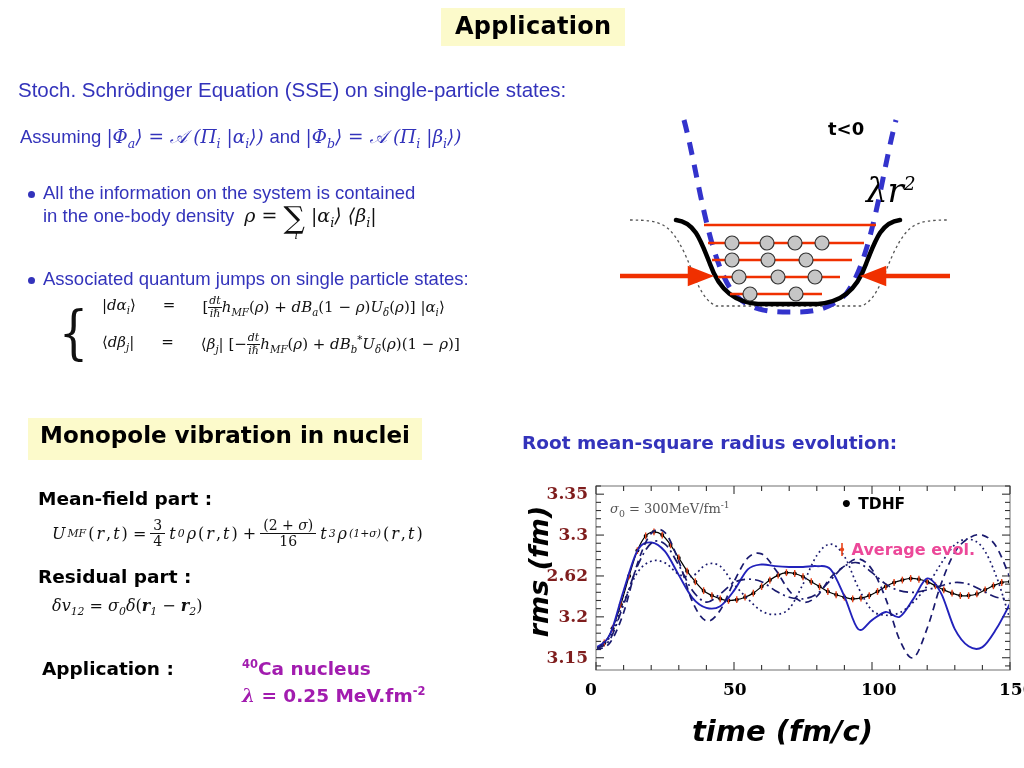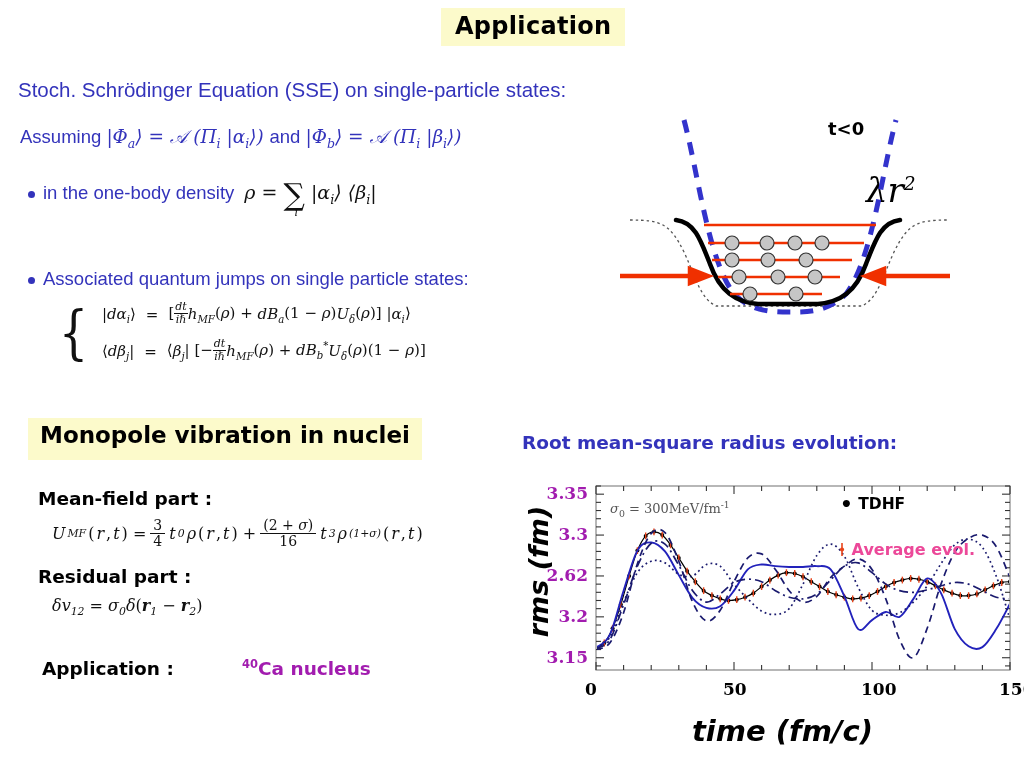--- a/index.html
+++ b/index.html
@@ -57,21 +57,21 @@
   #jump-eqs{
     position:absolute;left:55px;top:296px;
     font-family:"DejaVu Serif", serif;
     color:#111;font-size:15px;
   }
   .brace{
     font-size:58px;line-height:0.9;font-family:"DejaVu Serif", serif;
     color:#111;display:inline-block;vertical-align:middle;
     transform:scaleX(0.8);
   }
-  .eqrow{display:flex;align-items:center;gap:10px;height:37px;white-space:nowrap;}
+  .eqrow{display:flex;align-items:flex-start;gap:27px;height:37px;white-space:nowrap;}
   .frac{
     display:inline-block;text-align:center;vertical-align:middle;
     font-size:11px;line-height:1.05;position:relative;top:-1px;
   }
   .frac .num{display:block;border-bottom:1px solid #111;padding:0 1px;}
   .frac .den{display:block;padding:0 1px;}
 
   
   #well{
     position:absolute;left:612px;top:112px;width:412px;height:248px;
@@ -143,21 +143,21 @@
     font-size:27px;font-weight:bold;font-style:italic;color:#000;
     font-family:"DejaVu Sans", sans-serif;
   }
   #xlabel{
     position:absolute;left:200px;top:244px;
     font-size:29px;font-weight:bold;font-style:italic;color:#000;
     font-family:"DejaVu Sans", sans-serif;
   }
   .ytick{
     position:absolute;right:0;
-    font-family:"DejaVu Serif", serif;font-weight:bold;font-size:17px;color:#a21caf;
+    font-family:"DejaVu Serif", serif;font-weight:bold;font-size:17px;color:#7f1d1d;
   }
   .xtick{
     position:absolute;
     font-family:"DejaVu Serif", serif;font-weight:bold;font-size:17px;color:#000;
   }
   #legend-tdhf{
     position:absolute;left:840px;top:495px;
     font-size:15.5px;font-weight:bold;color:#000;
     font-family:"DejaVu Sans", sans-serif;
   }
@@ -190,20 +190,21 @@
     </span>
     <span>and</span>
     <span class="mathserif">
       |Φ<sub class="mm">b</sub>⟩ = <span class="mathup" style="font-family:'DejaVu Serif',serif;font-style:italic;">𝒜</span> (Π<sub class="mm">i</sub> |β<sub class="mm">i</sub>⟩)
     </span>
   </div>
 
   <div class="bullet-row" id="bullet1">
     <div class="dot"></div>
     <div class="btext">
+      <div>All the information on the system is contained</div>
       <div style="display:flex;align-items:flex-start;gap:10px;">
         <span>in the one-body density</span>
         <span class="mathserif" style="color:#111;font-size:19px;position:relative;top:-2px;">
           ρ&nbsp;=&nbsp;<span style="position:relative;display:inline-block;">
             <span class="sumglyph">∑</span><span class="sumsub">i</span>
           </span>&nbsp;|α<sub class="mm">i</sub>⟩ ⟨β<sub class="mm">i</sub>|
         </span>
       </div>
     </div>
   </div>
@@ -299,20 +300,23 @@
 
   <div class="sechead" id="res-head">Residual  part :</div>
   <div id="res-eq">
     <i>δv</i><sub class="mm">12</sub> = <i>σ</i><sub class="mm">0</sub><i>δ</i>(<b><i>r</i></b><sub class="mm">1</sub> − <b><i>r</i></b><sub class="mm">2</sub>)
   </div>
 
   <div class="sechead" id="app-head">Application :</div>
   <div id="app-val">
     <div>
       <sup>40</sup><span>Ca nucleus</span>
+    </div>
+    <div>
+      <span class="lam">λ</span><span> = 0.25 MeV.fm</span><sup>-2</sup>
     </div>
   </div>
 
   <div id="rms-head">Root mean-square radius evolution:</div>
 
   <div id="chart-wrap">
     <div id="ylabel">rms (fm)</div>
     <div id="xlabel">time (fm/c)</div>
     <svg id="plot-svg" width="532" height="240" viewBox="0 0 532 240" style="position:absolute;left:0;top:0;">
       <g id="plot-group">

